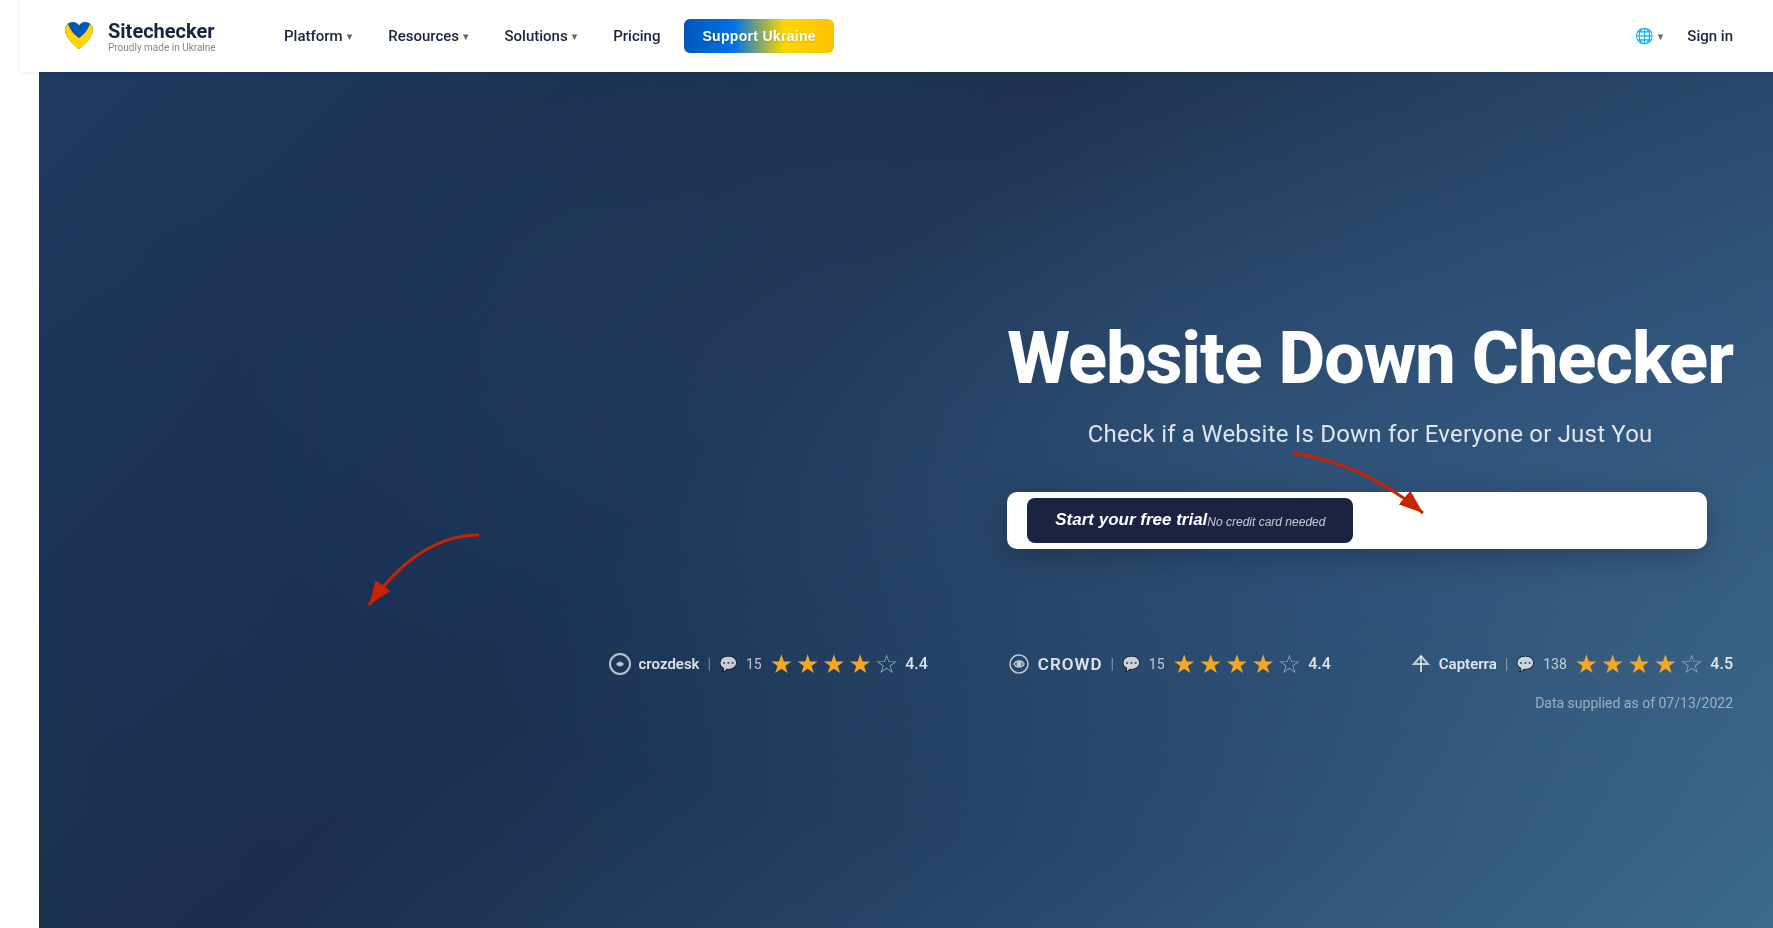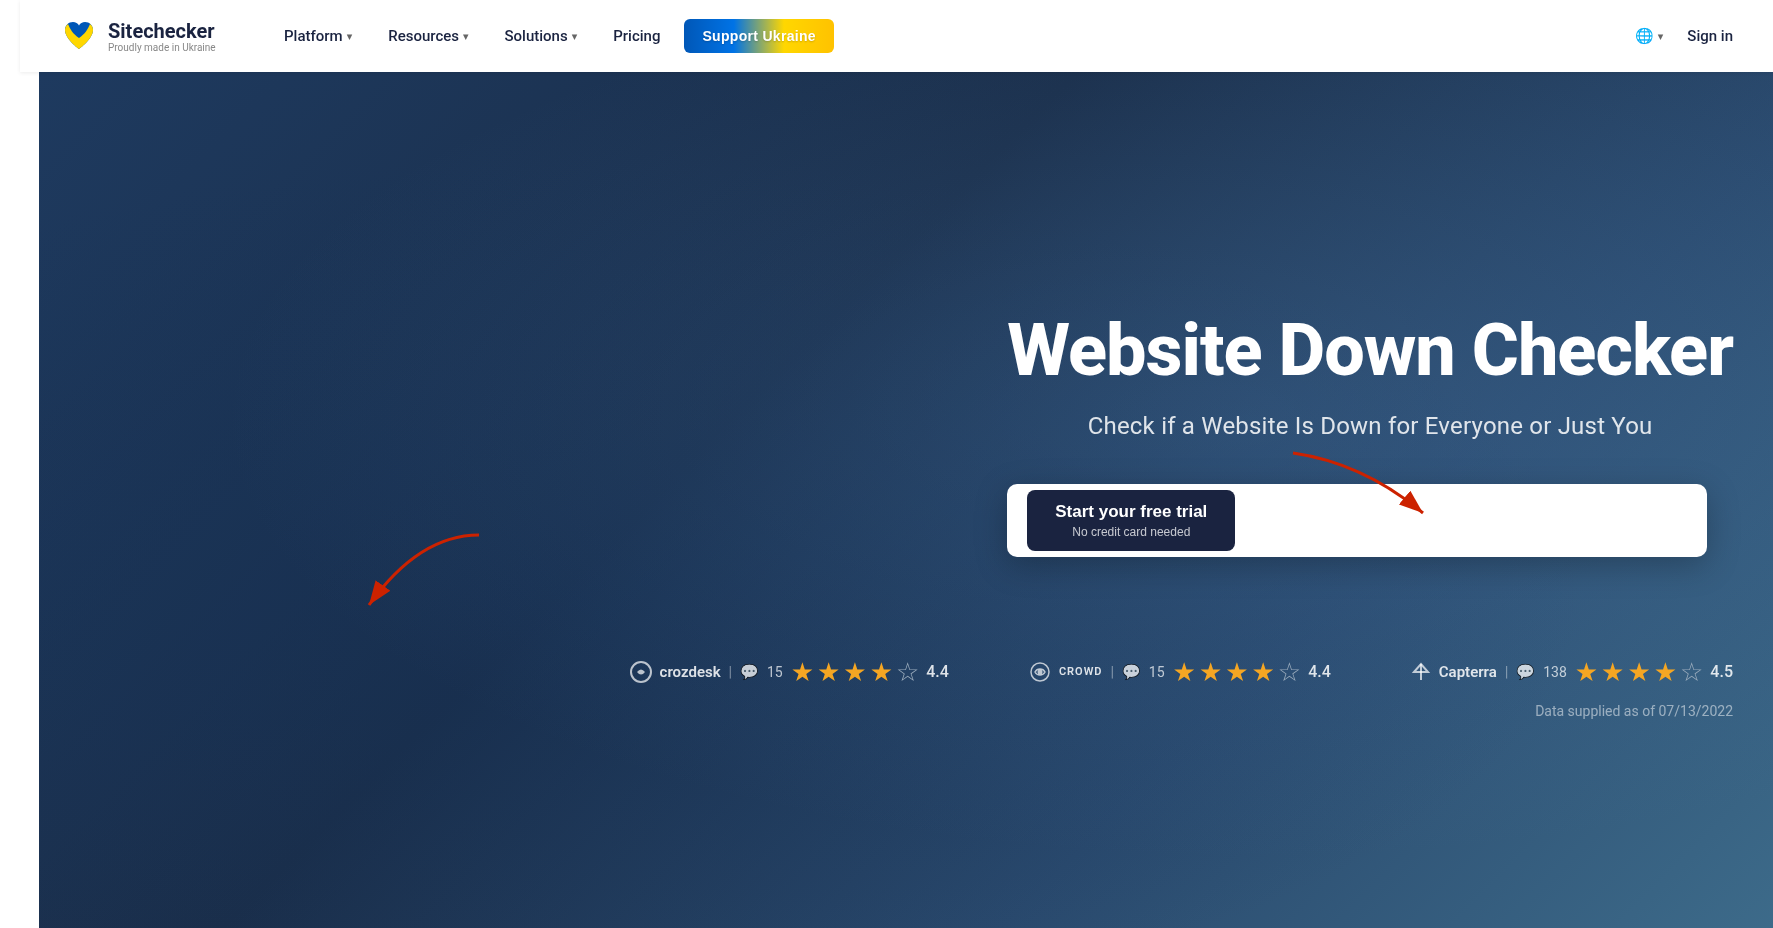--- a/index.html
+++ b/index.html
@@ -162,24 +162,25 @@
       padding: 8px 0;
     }
     .cta-btn {
       background: #1a2340;
       color: #fff;
       border: none;
       border-radius: 8px;
       padding: 12px 28px;
       cursor: pointer;
       display: flex;
-      flex-direction: column;
+      flex-direction: row;
       align-items: center;
       justify-content: center;
       min-width: 200px;
+      font-style: italic;
     }
     .cta-btn-main {
       font-size: 17px;
       font-weight: 700;
       line-height: 1.2;
     }
     .cta-btn-sub {
       font-size: 12px;
       color: rgba(255,255,255,0.75);
       font-weight: 400;
@@ -369,21 +370,21 @@
       </div>
     </div>
 
     <div class="rating-item">
       <div class="rating-header">
         <svg width="22" height="22" viewBox="0 0 22 22" fill="none">
           <circle cx="11" cy="11" r="9" stroke="rgba(255,255,255,0.7)" stroke-width="1.5" fill="none"></circle>
           <path d="M6 11 C8 7 14 7 16 11 C14 15 8 15 6 11Z" fill="none" stroke="rgba(255,255,255,0.7)" stroke-width="1.5"></path>
           <circle cx="11" cy="11" r="2.5" fill="rgba(255,255,255,0.7)"></circle>
         </svg>
-        <span class="rating-header-name" style="font-size:11px;letter-spacing:1px;">CROWD</span>
+        <span class="rating-header-name" style="font-size:17px;letter-spacing:1px;">CROWD</span>
         <span class="rating-divider">|</span>
         <span>💬</span>
         <span class="rating-count">15</span>
       </div>
       <div class="stars">
         <span class="star star-full">★</span>
         <span class="star star-full">★</span>
         <span class="star star-full">★</span>
         <span class="star star-full">★</span>
         <span class="star star-empty">☆</span>

